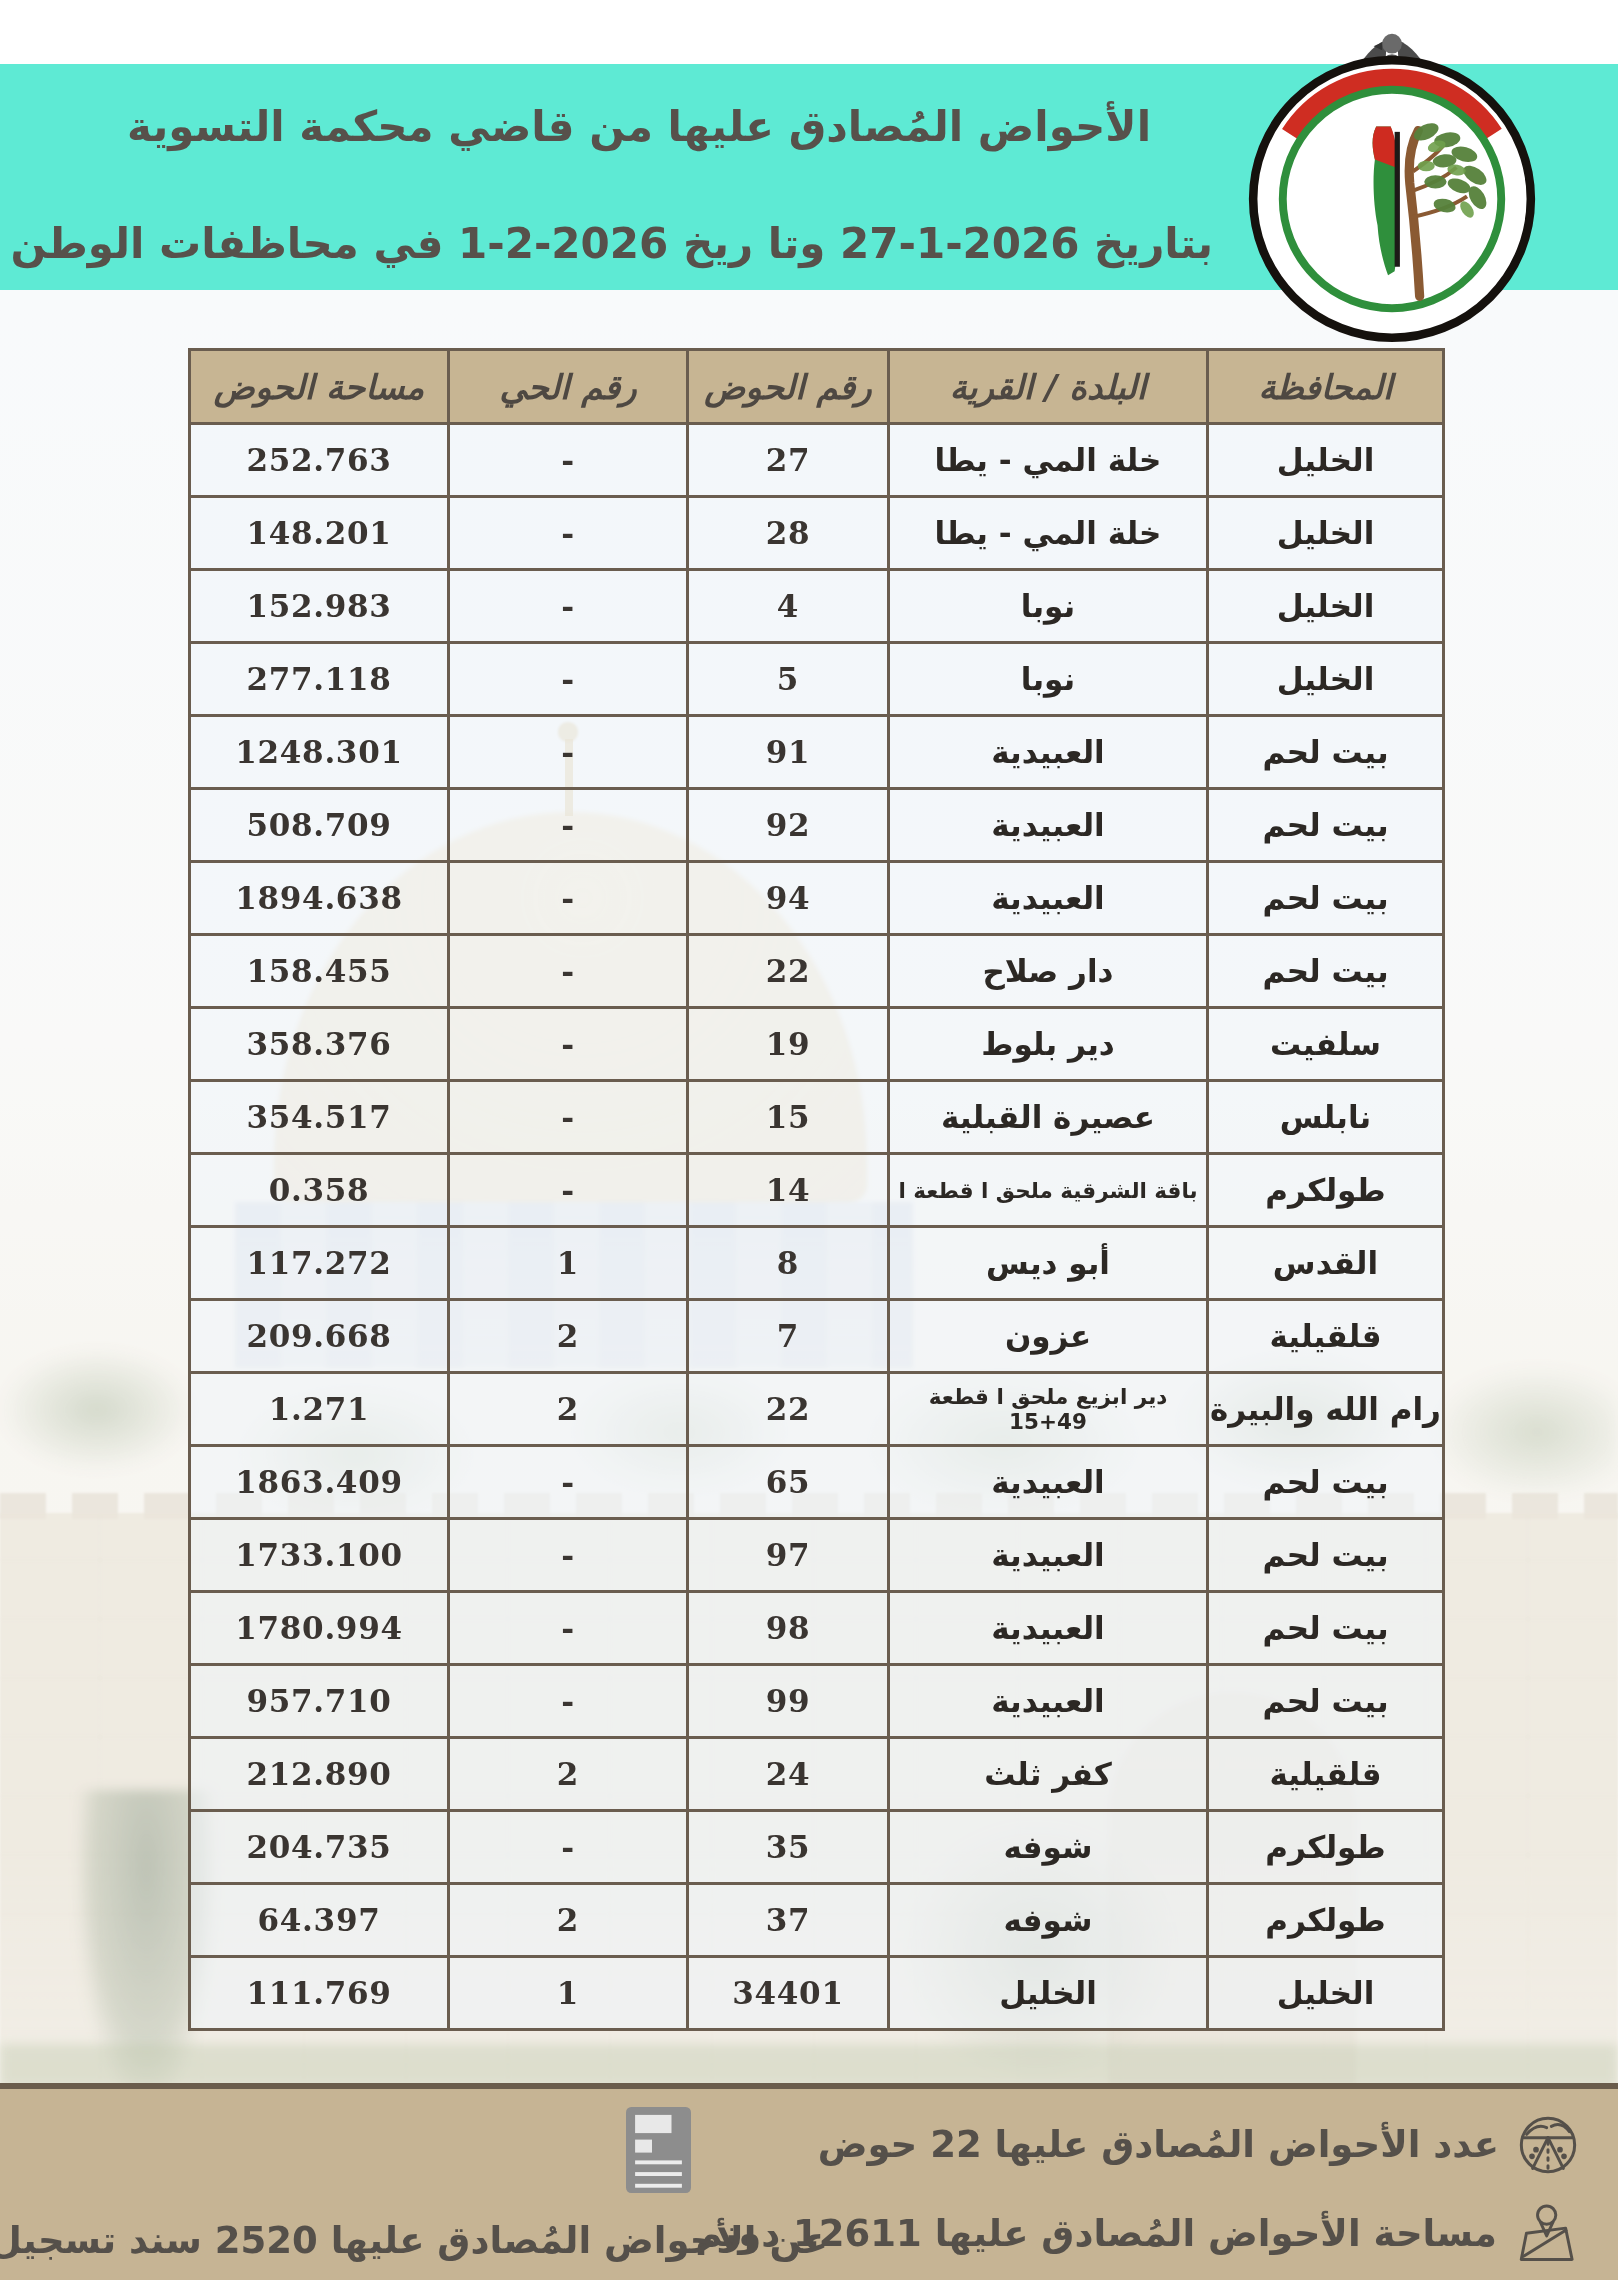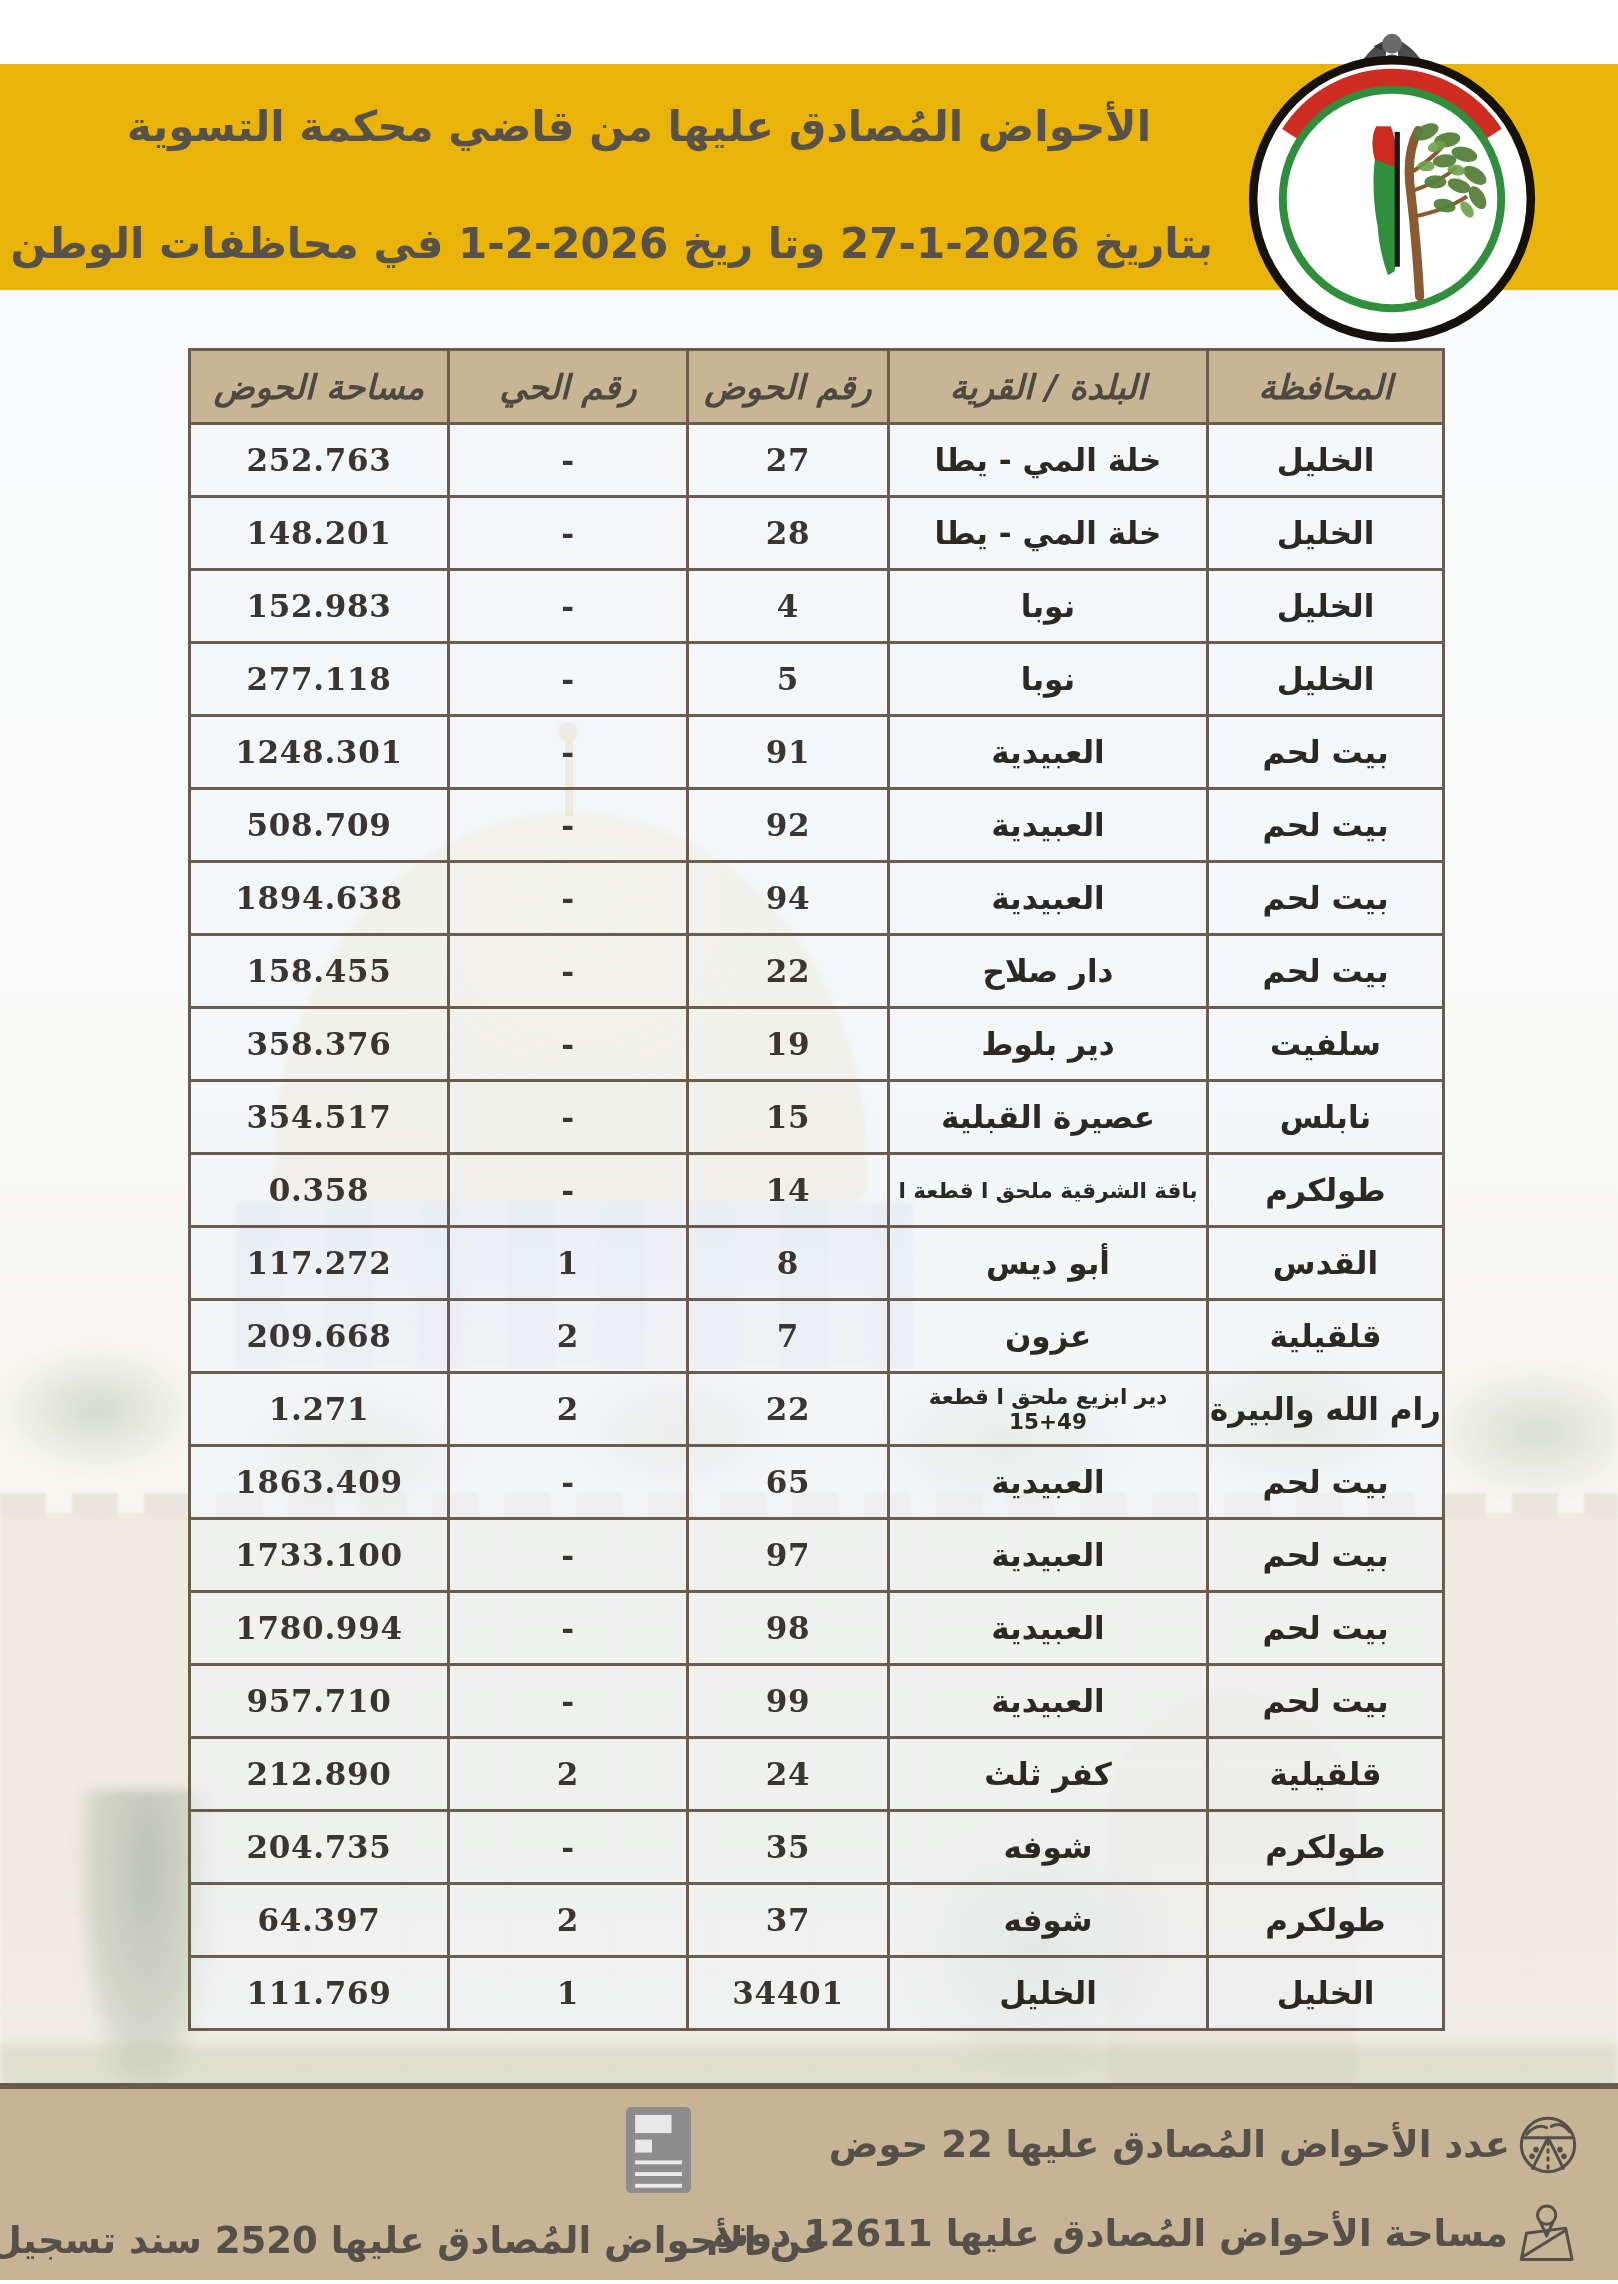--- a/index.html
+++ b/index.html
@@ -1,20 +1,20 @@
 <!DOCTYPE html>
 <html lang="ar" dir="rtl" style="font-size:10.4px"><head>
 <meta charset="utf-8">
 <style>
   html,body{margin:0;padding:0;background:#ffffff;}
   #page{position:relative;width:1618px;height:2284px;background:#ffffff;overflow:hidden;
         font-family:"DejaVu Sans","Liberation Sans",sans-serif;}
   
   .band-top{position:absolute;left:0;top:0;width:1618px;height:64px;background:#ffffff;}
-  .header-band{position:absolute;left:0;top:64px;width:1618px;height:226px;background:#eab308;}
+  .header-band{position:absolute;left:0;top:64px;width:1618px;height:226px;background:#5eead4;}
   .title-line{position:absolute;left:65px;width:1148px;text-align:center;color:#57514b;
               font-weight:700;font-size:42px;line-height:1.2;white-space:nowrap;}
   .t1{top:38px;}
   .t2{top:155px;}
   
   .photo{position:absolute;left:0;top:290px;width:1618px;height:1798px;overflow:hidden;z-index:1;
          background:linear-gradient(180deg,#f3f6f9 0%,#f4f5f3 42%,#f2efe7 60%,#f3f0e8 100%);}
   .ph{position:absolute;}
   .dome{left:274px;top:522px;width:593px;height:391px;
         border-radius:297px 297px 19.6px 19.6px / 352px 352px 17px 17px;
@@ -58,21 +58,21 @@
   td.ar{font-size:31px;font-weight:700;color:#2c2824;}
   td.ar.small{font-size:21.5px;margin-top:20px;}
   td.num{font-family:"DejaVu Serif","Liberation Serif",serif;font-size:31px;font-weight:700;
          color:#3a3531;letter-spacing:0.7px;}
   
   #logo{position:absolute;left:1247px;top:19.6px;z-index:5;}
   
   .footer-rule{position:absolute;left:0;top:2083px;width:1618px;height:5.9px;background:#6a5c4c;z-index:3;}
   .footer-band{position:absolute;left:0;top:2089px;width:1618px;height:191px;background:#c6b494;z-index:3;}
   .band-bottom{position:absolute;left:0;top:2280px;width:1618px;height:3.9px;background:#ffffff;z-index:3;}
-  .f-row{position:absolute;display:flex;align-items:center;gap:8px;direction:rtl;}
+  .f-row{position:absolute;display:flex;align-items:center;gap:19px;direction:rtl;}
   .f-row .f-text{color:#55504a;font-weight:700;font-size:37px;white-space:nowrap;}
   .fr1{top:19.6px;right:40px;height:72px;}
   .fr2{top:108px;right:40px;height:72px;}
   .f-left-icon{position:absolute;left:626px;top:18px;}
   .f-left-text{position:absolute;color:#55504a;font-weight:700;font-size:37px;text-align:center;white-space:nowrap;}
   .fl1{left:0px;top:40px;width:619px;}
   .fl2{left:13px;top:130px;width:815px;}
 </style>
 </head>
 <body>

